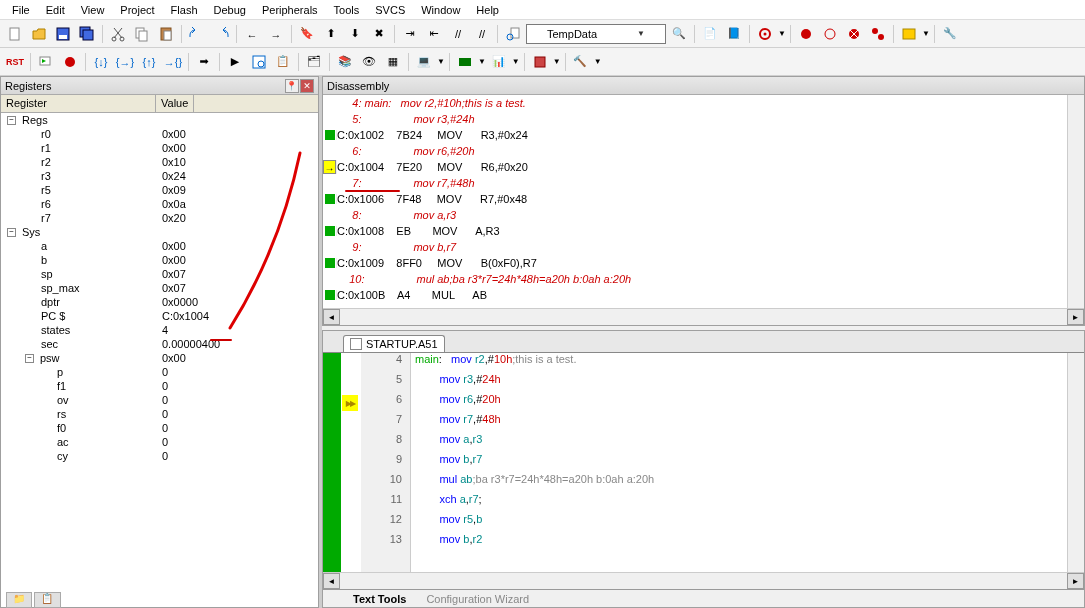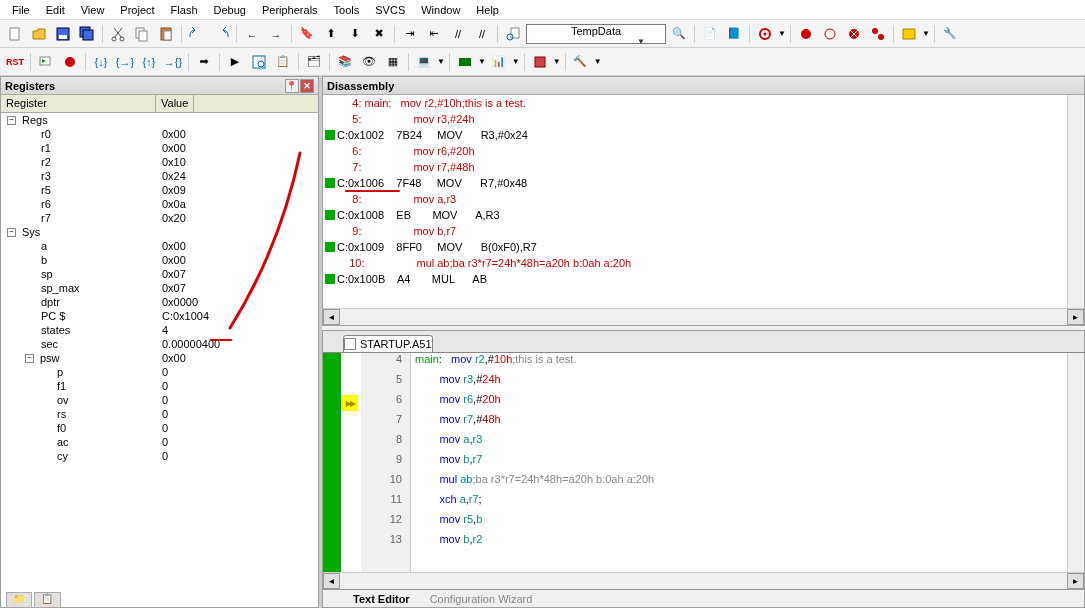--- a/index.html
+++ b/index.html
@@ -2,25 +2,25 @@
 <html><head>
 <meta charset="utf-8">
 <style>
 * { margin:0; padding:0; box-sizing:border-box; font-family:"Segoe UI",Tahoma,sans-serif; font-size:11px; }
 body { background:#f0f0f0; width:1085px; height:608px; overflow:hidden; position:relative; }
 .menubar { background:#fff; height:20px; display:flex; align-items:center; padding:0 4px; border-bottom:1px solid #ddd; }
 .menubar span { padding:2px 8px; cursor:default; }
 .toolbar { background:#f4f4f4; height:28px; display:flex; align-items:center; padding:2px 4px; border-bottom:1px solid #d0d0d0; gap:2px; }
 .tbtn { width:22px; height:22px; display:flex; align-items:center; justify-content:center; border:1px solid transparent; border-radius:2px; }
 .sep { width:1px; height:18px; background:#ccc; margin:0 2px; }
-.combo { height:20px; border:1px solid #7a7a7a; background:#fff; display:flex; align-items:center; padding:0 20px; font-size:11px;flex-direction:column; }
+.combo { height:20px; border:1px solid #7a7a7a; background:#fff; display:flex; align-items:center; padding:0 20px; font-size:11px; }
 .combo .arrow { margin-left:auto; font-size:8px; color:#333; }
 .main { display:flex; height:calc(100% - 76px); }
 .panel { border:1px solid #9f9f9f; display:flex; flex-direction:column; }
-.panel-title { background:linear-gradient(#e8e8e8,#d8d8d8); height:18px; display:flex; align-items:center; padding:0 4px; font-weight:bold; font-size:11px; border-bottom:1px solid #aaa; }
+.panel-title { background:linear-gradient(#e8e8e8,#d8d8d8); height:18px; display:flex; align-items:center; padding:0 4px; font-weight:normal; font-size:11px; border-bottom:1px solid #aaa; }
 .panel-title .ctrls { margin-left:auto; display:flex; gap:1px; }
 .panel-title .ctrls span { width:14px; height:14px; display:flex; align-items:center; justify-content:center; font-size:9px; border:1px solid #999; background:#eee; }
 .reg-panel { width:319px; }
 .reg-header { display:flex; background:#ece9d8; border-bottom:1px solid #aaa; height:18px; }
 .reg-header div { padding:2px 5px; border-right:1px solid #aaa; }
 .reg-header div:first-child { width:155px; }
 .reg-tree { flex:1; overflow:auto; background:#fff; font-family:"MS Sans Serif",sans-serif; }
 .reg-row { display:flex; height:14px; align-items:center; }
 .reg-row .name { width:155px; padding-left:6px; display:flex; align-items:center; gap:2px; }
 .reg-row .value { padding-left:6px; }
@@ -30,25 +30,25 @@
 .indent2 { padding-left:40px !important; }
 .indent3 { padding-left:56px !important; }
 .right { flex:1; display:flex; flex-direction:column; border-left:3px solid #ccc; }
 .disasm { height:250px; border:1px solid #9f9f9f; display:flex; flex-direction:column; }
 .disasm-body { flex:1; overflow:auto; background:#fff; font-family:Consolas,"Courier New",monospace; font-size:13px; position:relative; }
 .dline { display:flex; height:16px; align-items:center; white-space:pre; }
 .gutter { width:14px; background:#fff; border-right:1px solid #eee; display:flex; align-items:center; justify-content:center; }
 .marker-g { width:10px; height:10px; background:#0a0; }
 .marker-y { width:14px; height:14px; background:#ff0; display:flex; align-items:center; justify-content:center; border:1px solid #888; }
 .marker-y::after { content:"→"; font-size:10px; color:#000; }
-.src-num { color:#c00; }
+.src-num { color:#c00;font-style:italic; }
 .scrollbar { width:17px; background:#f0f0f0; border-left:1px solid #ccc; }
 .editor { flex:1; border:1px solid #9f9f9f; display:flex; flex-direction:column; margin-top:4px; }
 .tabstrip { height:22px; background:#e8e8e8; display:flex; align-items:flex-end; padding-left:20px; border-bottom:1px solid #888; }
-.tab { background:#fff; border:1px solid #888; border-bottom:none; padding:2px 0; display:flex; align-items:center; gap:4px; font-size:11px; border-radius:3px 3px 0 0; }
+.tab { background:#fff; border:1px solid #888; border-bottom:none; padding:2px 6px; display:flex; align-items:center; gap:4px; font-size:11px; border-radius:3px 3px 0 0; }
 .tab .icon { width:12px; height:12px; background:#fff; border:1px solid #888; }
 .editor-body { flex:1; display:flex; background:#fff; overflow:hidden; }
 .ed-gutter { width:18px; background:#0a0; }
 .ed-gutter2 { width:20px; background:#fff; display:flex; flex-direction:column; }
 .ed-linenum { width:50px; background:#f0f0f0; text-align:right; padding-right:8px; font-family:Consolas,monospace; font-size:16px; color:#666; border-right:1px solid #ccc;}
 .ed-code { flex:1; font-family:Consolas,"Courier New",monospace; font-size:16px; white-space:pre; padding-left:4px;}
 .ed-code .line { height:20px; }
 .ed-linenum .line { height:20px; }
 .kw { color:#00f; }
 .lbl { color:#0a0; }
@@ -456,20 +456,21 @@
   <div class="disasm">
    <div class="panel-title">
     <span>Disassembly</span>
    </div>
    <div style="flex:1;display:flex">
     <div class="disasm-body" id="disasmbody">
             <div class="dline"><div class="gutter"></div><span class="src-num">     4: main:   mov r2,#10h;this is a test.</span></div>
             <div class="dline"><div class="gutter"></div><span class="src-num">     5:                 mov r3,#24h</span></div>
             <div class="dline"><div class="gutter"><div class="marker-g"></div></div><span>C:0x1002    7B24     MOV      R3,#0x24</span></div>
             <div class="dline"><div class="gutter"></div><span class="src-num">     6:                 mov r6,#20h</span></div>
+            <div class="dline"><div class="gutter"><div class="marker-y"></div></div><span>C:0x1004    7E20     MOV      R6,#0x20</span></div>
             <div class="dline"><div class="gutter"></div><span class="src-num">     7:                 mov r7,#48h</span></div>
             <div class="dline"><div class="gutter"><div class="marker-g"></div></div><span>C:0x1006    7F48     MOV      R7,#0x48</span></div>
             <div class="dline"><div class="gutter"></div><span class="src-num">     8:                 mov a,r3</span></div>
             <div class="dline"><div class="gutter"><div class="marker-g"></div></div><span>C:0x1008    EB       MOV      A,R3</span></div>
             <div class="dline"><div class="gutter"></div><span class="src-num">     9:                 mov b,r7</span></div>
             <div class="dline"><div class="gutter"><div class="marker-g"></div></div><span>C:0x1009    8FF0     MOV      B(0xF0),R7</span></div>
             <div class="dline"><div class="gutter"></div><span class="src-num">    10:                 mul ab;ba r3*r7=24h*48h=a20h b:0ah a:20h</span></div>
             <div class="dline"><div class="gutter"><div class="marker-g"></div></div><span>C:0x100B    A4       MUL      AB</span></div>
           </div>
     <div class="scrollbar"></div>
@@ -507,21 +508,21 @@
           </div>
     <div class="ed-code" id="edcode"><div class="line"><span class="lbl">main</span>:   <span class="kw">mov</span> <span class="reg">r2</span>,#<span class="num">10h</span><span class="cmt">;this is a test.</span></div><div class="line">        <span class="kw">mov</span> <span class="reg">r3</span>,#<span class="num">24h</span></div><div class="line">        <span class="kw">mov</span> <span class="reg">r6</span>,#<span class="num">20h</span></div><div class="line">        <span class="kw">mov</span> <span class="reg">r7</span>,#<span class="num">48h</span></div><div class="line">        <span class="kw">mov</span> <span class="reg">a</span>,<span class="reg">r3</span></div><div class="line">        <span class="kw">mov</span> <span class="reg">b</span>,<span class="reg">r7</span></div><div class="line">        <span class="kw">mul</span> <span class="reg">ab</span><span class="cmt">;ba r3*r7=24h*48h=a20h b:0ah a:20h</span></div><div class="line">        <span class="kw">xch</span> <span class="reg">a</span>,<span class="reg">r7</span>;</div><div class="line">        <span class="kw">mov</span> <span class="reg">r5</span>,<span class="reg">b</span></div><div class="line">        <span class="kw">mov</span> <span class="reg">b</span>,<span class="reg">r2</span></div></div>
     <div class="scrollbar"></div>
    </div>
    <div class="hscroll">
     <div class="btn">◄</div>
           <div style="flex:1"></div>
           <div class="btn">►</div>
    </div>
    <div class="ed-bottom-tabs">
-    <span>Text Editor</span>
+    <span>Text Tools</span>
     <span style="font-weight:normal;color:#888">Configuration Wizard</span>
    </div>
   </div>
  </div>
 </div>
 
 <svg class="annotations red-curve" width="100" height="200">
  <path d="M80 5 Q60 100 10 180" stroke="#d00" stroke-width="3" fill="none" stroke-linecap="round"></path>
 </svg>
 <div class="underline-red annotations"></div>

